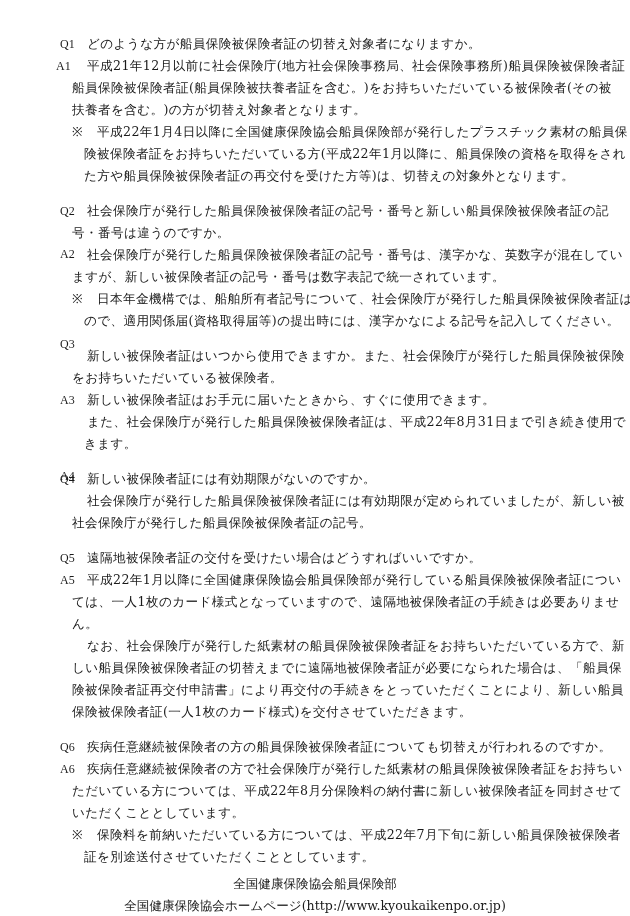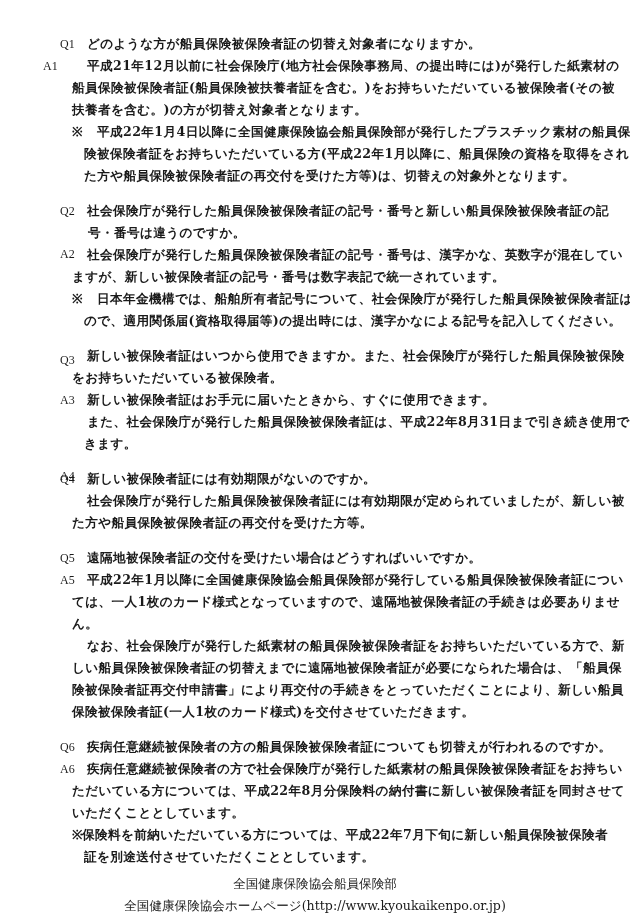--- a/index.html
+++ b/index.html
@@ -1,74 +1,74 @@
 <!DOCTYPE html>
 <html><head>
 <meta charset="utf-8">
 <style>
   html, body { margin:0; padding:0; background:#ffffff; }
   body { width:630px; height:916px; position:relative; overflow:hidden;
          font-family:"DejaVu Serif","Liberation Serif",serif; color:#1a1a1a; }
-  .line { position:absolute; font-size:12.6px; line-height:16px; white-space:nowrap; letter-spacing:0.4px;font-weight:bold; }
+  .line { position:absolute; font-size:12.6px; line-height:16px; white-space:nowrap; letter-spacing:0.4px; }
   .lbl { position:absolute; font-size:12px; line-height:16px; font-family:"Liberation Serif","DejaVu Serif",serif; }
   .footer { position:absolute; left:0; width:630px; text-align:center; font-size:12.6px; line-height:16px; }
 </style>
 </head>
 <body>
 
 <span class="lbl" style="left:60px;top:36px">Q1</span>
 <span class="line" style="left:87px;top:36px">どのような方が船員保険被保険者証の切替え対象者になりますか。</span>
-<span class="lbl" style="left:43px;top:58px">A1</span>
-<span class="line" style="left:87px;top:58px">平成21年12月以前に社会保険庁(地方社会保険事務局、の提出時には)が発行した紙素材の</span>
+<span class="lbl" style="left:56px;top:58px">A1</span>
+<span class="line" style="left:87px;top:58px">平成21年12月以前に社会保険庁(地方社会保険事務局、社会保険事務所)船員保険被保険者証</span>
 <span class="line" style="left:72px;top:80px">船員保険被保険者証(船員保険被扶養者証を含む。)をお持ちいただいている被保険者(その被</span>
 <span class="line" style="left:72px;top:102px">扶養者を含む。)の方が切替え対象者となります。</span>
 <span class="line" style="left:72px;top:124px">※</span>
 <span class="line" style="left:97px;top:124px">平成22年1月4日以降に全国健康保険協会船員保険部が発行したプラスチック素材の船員保</span>
 <span class="line" style="left:84px;top:146px">険被保険者証をお持ちいただいている方(平成22年1月以降に、船員保険の資格を取得をされ</span>
 <span class="line" style="left:84px;top:168px">た方や船員保険被保険者証の再交付を受けた方等)は、切替えの対象外となります。</span>
 
 <span class="lbl" style="left:60px;top:203px">Q2</span>
 <span class="line" style="left:87px;top:203px">社会保険庁が発行した船員保険被保険者証の記号・番号と新しい船員保険被保険者証の記</span>
-<span class="line" style="left:88px;top:225px">号・番号は違うのですか。</span>
+<span class="line" style="left:72px;top:225px">号・番号は違うのですか。</span>
 <span class="lbl" style="left:60px;top:246px">A2</span>
 <span class="line" style="left:87px;top:247px">社会保険庁が発行した船員保険被保険者証の記号・番号は、漢字かな、英数字が混在してい</span>
 <span class="line" style="left:72px;top:269px">ますが、新しい被保険者証の記号・番号は数字表記で統一されています。</span>
 <span class="line" style="left:72px;top:291px">※</span>
 <span class="line" style="left:97px;top:291px">日本年金機構では、船舶所有者記号について、社会保険庁が発行した船員保険被保険者証は</span>
 <span class="line" style="left:84px;top:313px">ので、適用関係届(資格取得届等)の提出時には、漢字かなによる記号を記入してください。</span>
 
-<span class="lbl" style="left:60px;top:352px">Q3</span>
+<span class="lbl" style="left:60px;top:336px">Q3</span>
 <span class="line" style="left:87px;top:348px">新しい被保険者証はいつから使用できますか。また、社会保険庁が発行した船員保険被保険</span>
 <span class="line" style="left:72px;top:370px">をお持ちいただいている被保険者。</span>
 <span class="lbl" style="left:60px;top:392px">A3</span>
 <span class="line" style="left:87px;top:392px">新しい被保険者証はお手元に届いたときから、すぐに使用できます。</span>
 <span class="line" style="left:87px;top:414px">また、社会保険庁が発行した船員保険被保険者証は、平成22年8月31日まで引き続き使用で</span>
 <span class="line" style="left:84px;top:436px">きます。</span>
 
 <span class="lbl" style="left:60px;top:471px">Q4</span>
 <span class="line" style="left:87px;top:471px">新しい被保険者証には有効期限がないのですか。</span>
 <span class="lbl" style="left:60px;top:468px">A4</span>
 <span class="line" style="left:87px;top:493px">社会保険庁が発行した船員保険被保険者証には有効期限が定められていましたが、新しい被</span>
-<span class="line" style="left:72px;top:515px">た方や船員保険被保険者証の再交付を受けた方等。</span>
+<span class="line" style="left:72px;top:515px">社会保険庁が発行した船員保険被保険者証の記号。</span>
 
 <span class="lbl" style="left:60px;top:550px">Q5</span>
 <span class="line" style="left:87px;top:550px">遠隔地被保険者証の交付を受けたい場合はどうすればいいですか。</span>
 <span class="lbl" style="left:60px;top:572px">A5</span>
 <span class="line" style="left:87px;top:572px">平成22年1月以降に全国健康保険協会船員保険部が発行している船員保険被保険者証につい</span>
 <span class="line" style="left:72px;top:594px">ては、一人1枚のカード様式となっていますので、遠隔地被保険者証の手続きは必要ありませ</span>
 <span class="line" style="left:72px;top:616px">ん。</span>
 <span class="line" style="left:87px;top:638px">なお、社会保険庁が発行した紙素材の船員保険被保険者証をお持ちいただいている方で、新</span>
 <span class="line" style="left:72px;top:660px">しい船員保険被保険者証の切替えまでに遠隔地被保険者証が必要になられた場合は、「船員保</span>
 <span class="line" style="left:72px;top:682px">険被保険者証再交付申請書」により再交付の手続きをとっていただくことにより、新しい船員</span>
 <span class="line" style="left:72px;top:704px">保険被保険者証(一人1枚のカード様式)を交付させていただきます。</span>
 
 <span class="lbl" style="left:60px;top:739px">Q6</span>
 <span class="line" style="left:87px;top:739px">疾病任意継続被保険者の方の船員保険被保険者証についても切替えが行われるのですか。</span>
 <span class="lbl" style="left:60px;top:761px">A6</span>
 <span class="line" style="left:87px;top:761px">疾病任意継続被保険者の方で社会保険庁が発行した紙素材の船員保険被保険者証をお持ちい</span>
 <span class="line" style="left:72px;top:783px">ただいている方については、平成22年8月分保険料の納付書に新しい被保険者証を同封させて</span>
 <span class="line" style="left:72px;top:805px">いただくこととしています。</span>
 <span class="line" style="left:72px;top:827px">※</span>
-<span class="line" style="left:82px;top:827px">保険料を前納いただいている方については、平成22年7月下旬に新しい船員保険被保険者</span>
+<span class="line" style="left:97px;top:827px">保険料を前納いただいている方については、平成22年7月下旬に新しい船員保険被保険者</span>
 <span class="line" style="left:84px;top:849px">証を別途送付させていただくこととしています。</span>
 
 <div class="footer" style="top:876px">全国健康保険協会船員保険部</div>
 <div class="footer" style="top:898px">全国健康保険協会ホームページ(http://www.kyoukaikenpo.or.jp)</div>
 
 </body></html>

